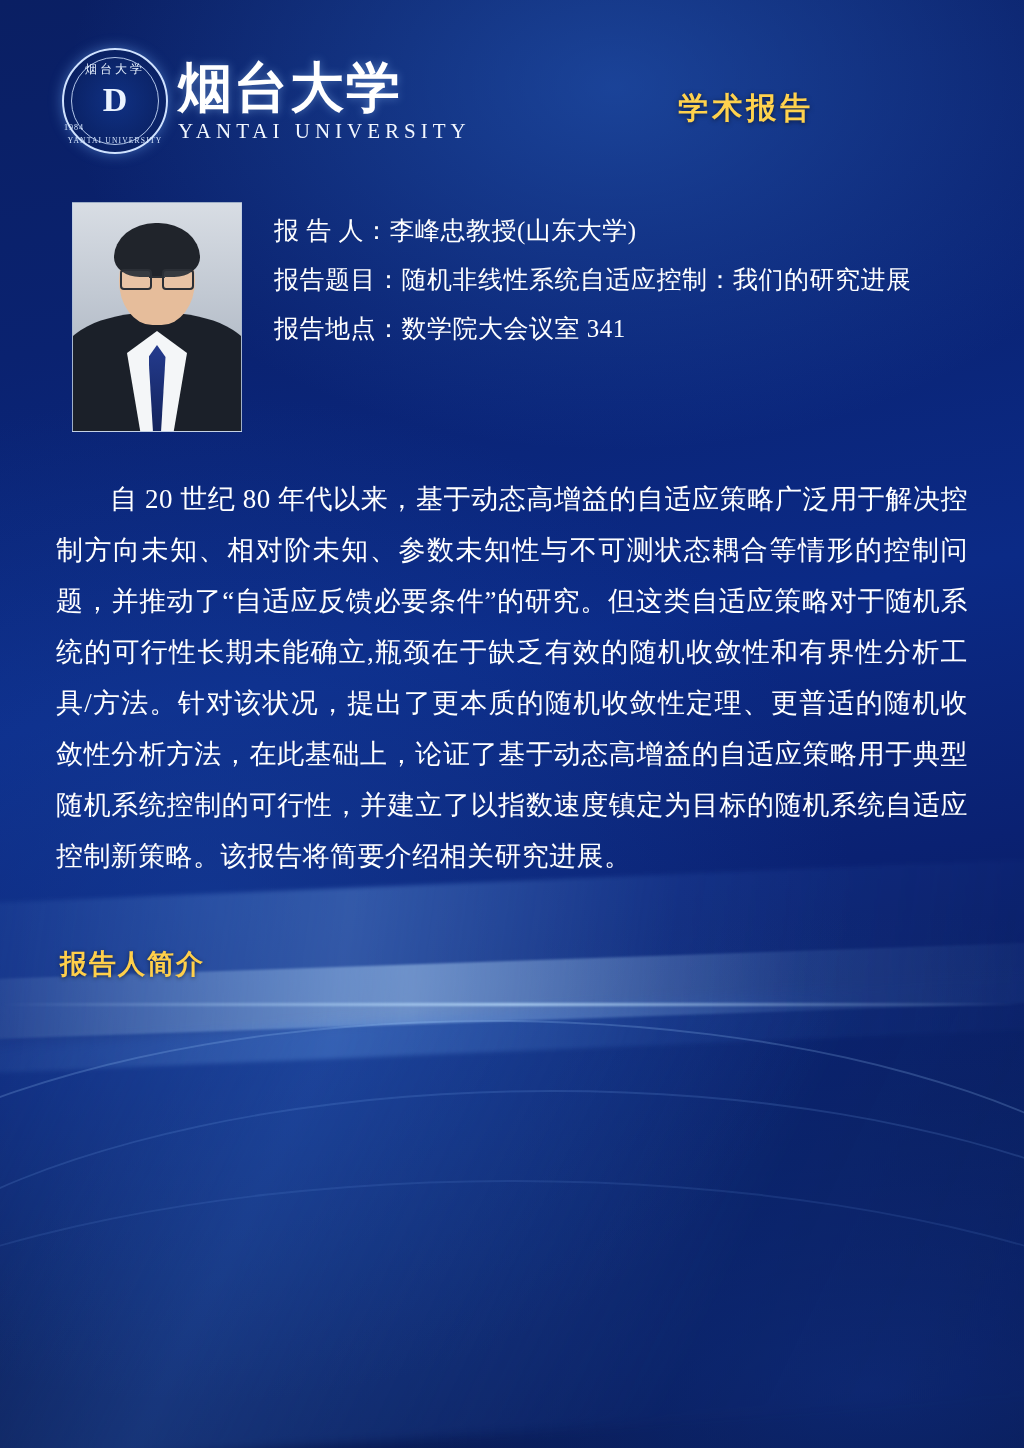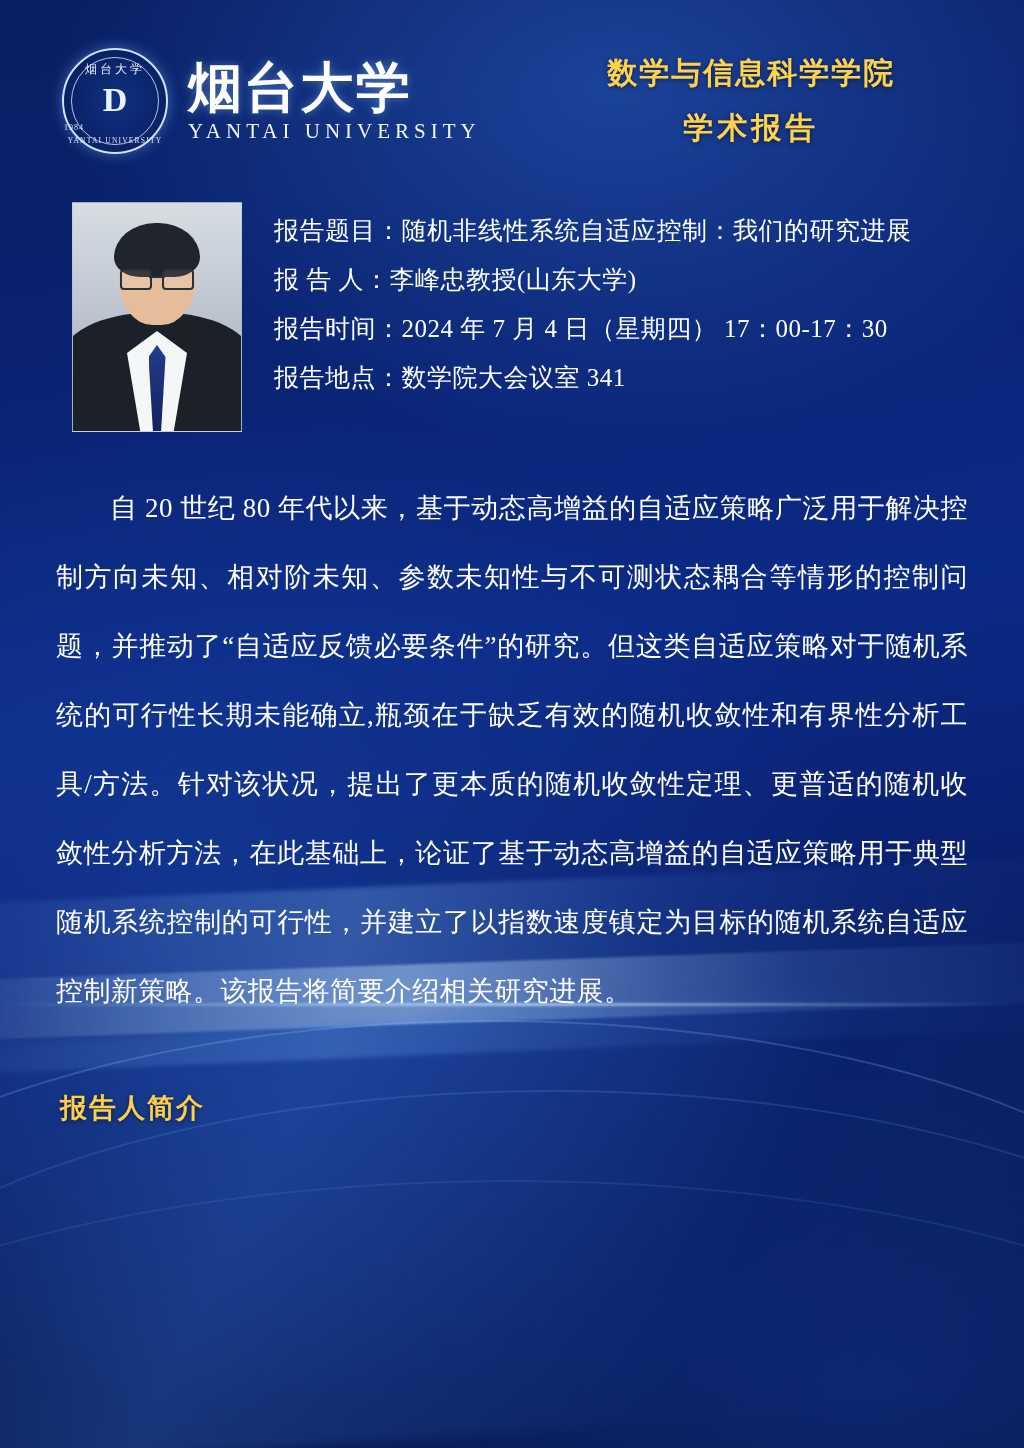--- a/index.html
+++ b/index.html
@@ -69,21 +69,21 @@
     position: relative;
     display: flex;
     align-items: center;
     padding: 52px 40px 0 62px;
     height: 150px;
     box-sizing: border-box;
   }
   .logo-wrap {
     display: flex;
     align-items: center;
-    gap: 14px;
+    gap: 4px;
   }
   .seal {
     width: 102px;
     height: 102px;
     border-radius: 50%;
     border: 2.5px solid #cfe2ff;
     position: relative;
     box-shadow: 0 0 14px rgba(120,180,255,0.45);
     background: radial-gradient(circle at 50% 50%, rgba(20,60,150,0.55), rgba(6,24,80,0.75));
     flex: none;
@@ -272,21 +272,21 @@
     text-shadow: 0 1px 4px rgba(0,0,0,0.5);
   }
   .abstract-wrap {
     position: relative;
     padding: 28px 56px 0 56px;
   }
   .abstract-title { margin-left: 4px; }
   .body-text {
     margin-top: 14px;
     font-size: 27px;
-    line-height: 69px;
+    line-height: 51px;
     text-align: justify;
     text-justify: inter-ideograph;
     text-indent: 2em;
     letter-spacing: 0.4px;
     color: #ffffff;
     font-family: "Liberation Serif", "DejaVu Serif", serif;
   }
   .bio-wrap {
     position: relative;
     padding: 30px 42px 0 56px;
@@ -314,43 +314,41 @@
         <div class="seal-mid">D</div>
         <div class="seal-year">1984</div>
         <div class="seal-bottom">YANTAI UNIVERSITY</div>
       </div>
       <div class="uni-names">
         <div class="uni-cn">烟台大学</div>
         <div class="uni-en">YANTAI UNIVERSITY</div>
       </div>
     </div>
     <div class="header-titles">
-      <div class="dept">数学与信息科学学院</div>
       <div class="report-kind">学术报告</div>
     </div>
   </div>
 
   <div class="info">
     <div class="portrait">
       <div class="bg"></div>
       <div class="body"></div>
       <div class="shirt"></div>
       <div class="tie"></div>
       <div class="head"></div>
       <div class="hair"></div>
       <div class="glasses">
         <div class="lens l"></div>
         <div class="bridge"></div>
         <div class="lens r"></div>
       </div>
     </div>
     <div class="info-lines">
+      <div class="row">报 告 人：李峰忠教授(山东大学)</div>
       <div class="row">报告题目：随机非线性系统自适应控制：我们的研究进展</div>
-      <div class="row">报 告 人：李峰忠教授(山东大学)</div>
-      <div class="row">报告时间：2024 年 7 月 4 日（星期四） 17：00-17：30</div>
       <div class="row">报告地点：数学院大会议室 341</div>
     </div>
   </div>
 
   <div class="abstract-wrap">
     <div class="body-text">自 20 世纪 80 年代以来，基于动态高增益的自适应策略广泛用于解决控制方向未知、相对阶未知、参数未知性与不可测状态耦合等情形的控制问题，并推动了“自适应反馈必要条件”的研究。但这类自适应策略对于随机系统的可行性长期未能确立,瓶颈在于缺乏有效的随机收敛性和有界性分析工具/方法。针对该状况，提出了更本质的随机收敛性定理、更普适的随机收敛性分析方法，在此基础上，论证了基于动态高增益的自适应策略用于典型随机系统控制的可行性，并建立了以指数速度镇定为目标的随机系统自适应控制新策略。该报告将简要介绍相关研究进展。</div>
   </div>
 
   <div class="bio-wrap">
     <div class="section-title bio-title">报告人简介</div>

